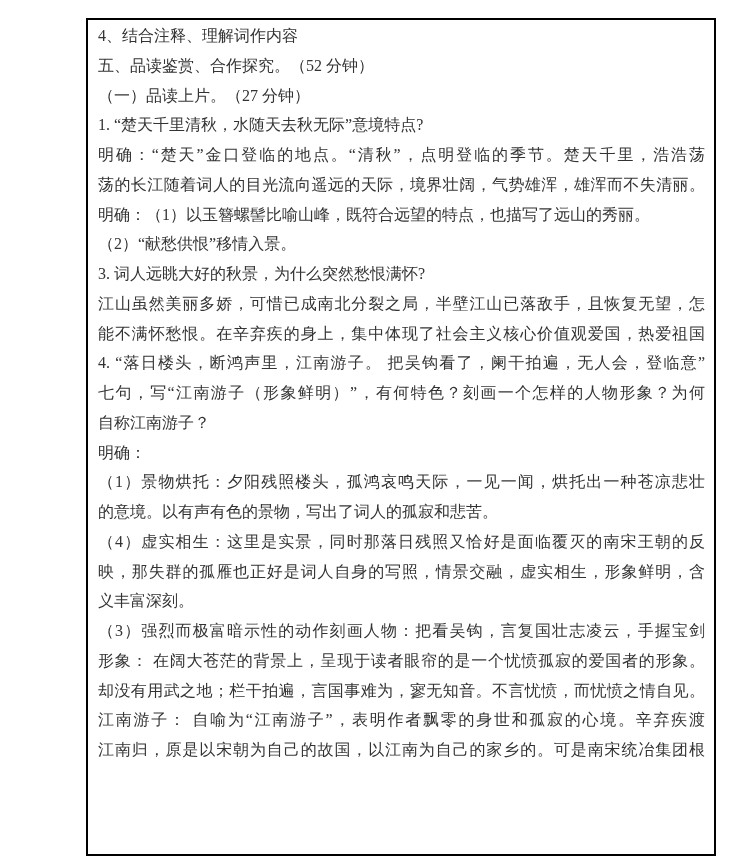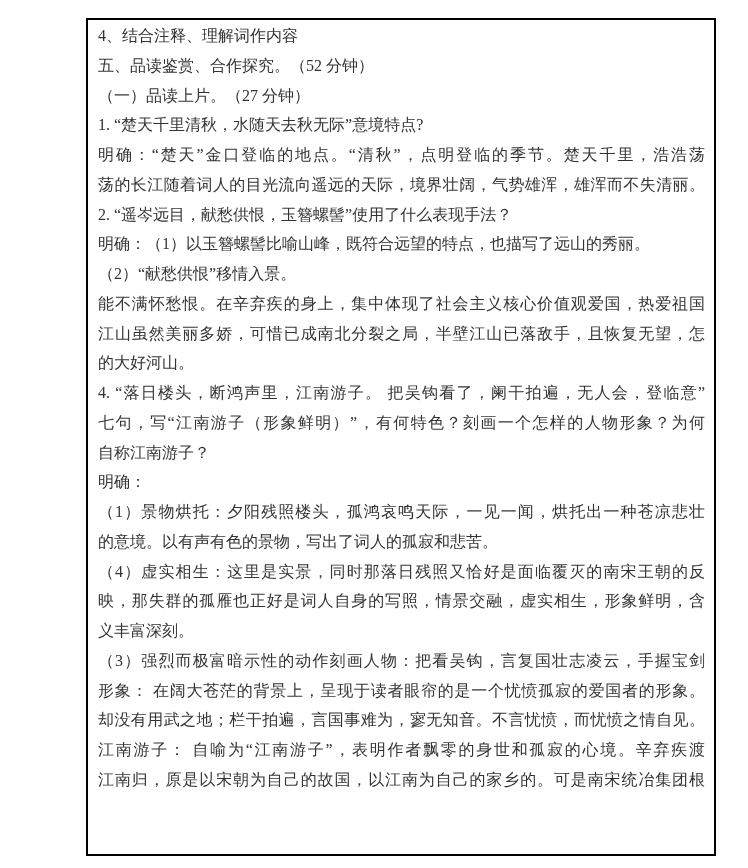--- a/index.html
+++ b/index.html
@@ -48,26 +48,25 @@
 <body style="background: rgb(255, 255, 255);">
 
 <div class="doc-frame" style="border-color: rgb(0, 0, 0);">
   <div class="doc-body" style="color: rgb(51, 51, 51);">
       <div class="doc-line">4、结合注释、理解词作内容</div>
       <div class="doc-line">五、品读鉴赏、合作探究。（52 分钟）</div>
       <div class="doc-line">（一）品读上片。（27 分钟）</div>
       <div class="doc-line">1. “楚天千里清秋，水随天去秋无际”意境特点?</div>
       <div class="doc-line full">明确：“楚天”金口登临的地点。“清秋”，点明登临的季节。楚天千里，浩浩荡</div>
       <div class="doc-line full">荡的长江随着词人的目光流向遥远的天际，境界壮阔，气势雄浑，雄浑而不失清丽。</div>
-      <div class="doc-line">2. “遥岑远目，献愁供恨，玉簪螺髻”使用了什么表现手法？</div>
       <div class="doc-line">明确：（1）以玉簪螺髻比喻山峰，既符合远望的特点，也描写了远山的秀丽。</div>
       <div class="doc-line">（2）“献愁供恨”移情入景。</div>
+      <div class="doc-line">3. 词人远眺大好的秋景，为什么突然愁恨满怀?</div>
+      <div class="doc-line full">江山虽然美丽多娇，可惜已成南北分裂之局，半壁江山已落敌手，且恢复无望，怎</div>
       <div class="doc-line full">能不满怀愁恨。在辛弃疾的身上，集中体现了社会主义核心价值观爱国，热爱祖国</div>
-      <div class="doc-line full">江山虽然美丽多娇，可惜已成南北分裂之局，半壁江山已落敌手，且恢复无望，怎</div>
-      <div class="doc-line">的大好河山。</div>
       <div class="doc-line full">4. “落日楼头，断鸿声里，江南游子。 把吴钩看了，阑干拍遍，无人会，登临意”</div>
       <div class="doc-line full">七句，写“江南游子（形象鲜明）”，有何特色？刻画一个怎样的人物形象？为何</div>
       <div class="doc-line">自称江南游子？</div>
       <div class="doc-line">明确：</div>
       <div class="doc-line full">（1）景物烘托：夕阳残照楼头，孤鸿哀鸣天际，一见一闻，烘托出一种苍凉悲壮</div>
       <div class="doc-line">的意境。以有声有色的景物，写出了词人的孤寂和悲苦。</div>
       <div class="doc-line full">（4）虚实相生：这里是实景，同时那落日残照又恰好是面临覆灭的南宋王朝的反</div>
       <div class="doc-line full">映，那失群的孤雁也正好是词人自身的写照，情景交融，虚实相生，形象鲜明，含</div>
       <div class="doc-line">义丰富深刻。</div>
       <div class="doc-line full">（3）强烈而极富暗示性的动作刻画人物：把看吴钩，言复国壮志凌云，手握宝剑</div>

